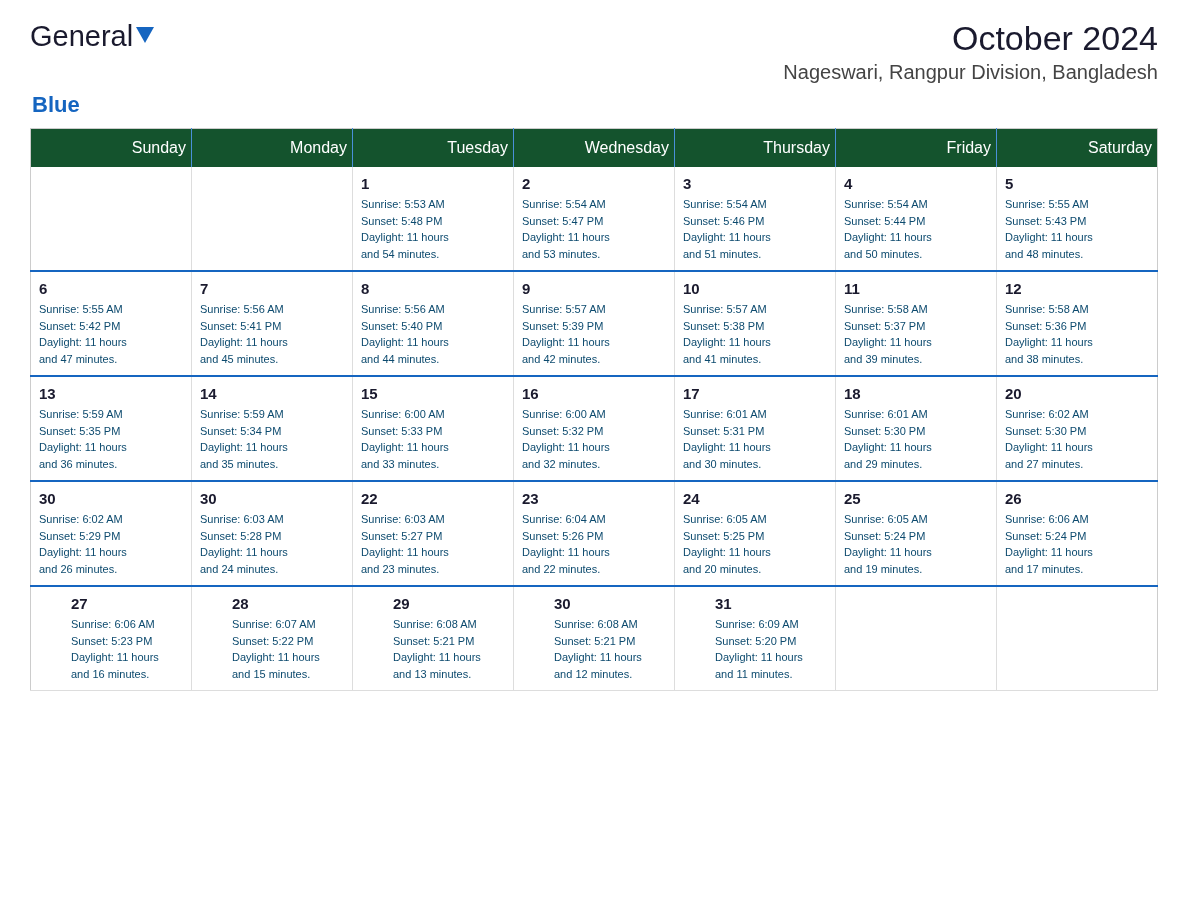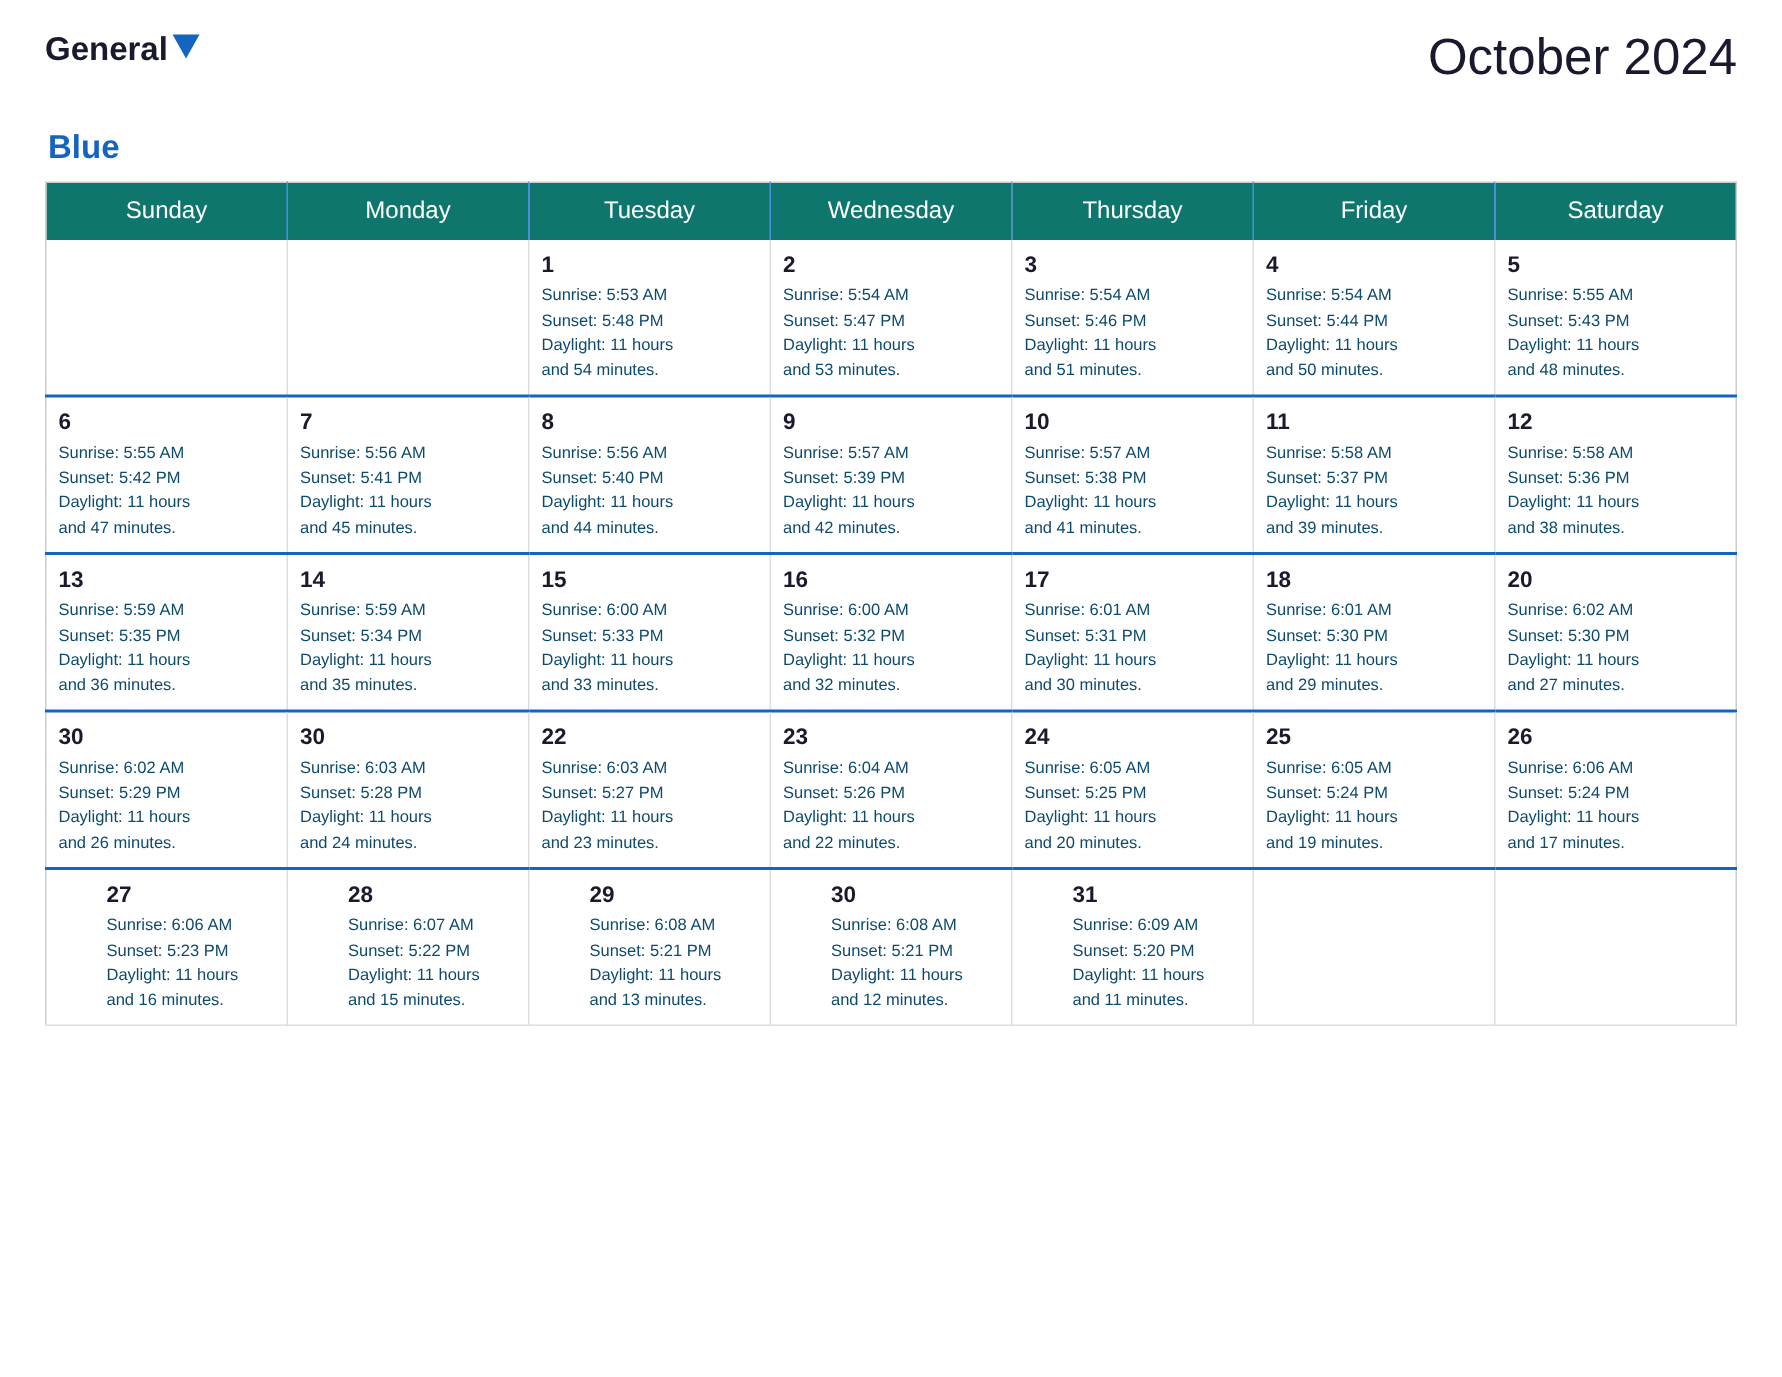--- a/index.html
+++ b/index.html
@@ -10,22 +10,22 @@
       width: 1188px;
       min-height: 918px;
     }
     .header-section {
       display: flex;
       justify-content: space-between;
       align-items: flex-start;
       margin-bottom: 10px;
     }
     .logo-text-general {
-      font-size: 22px;
-      font-weight: bold;
+      font-size: 29px;
+      font-weight: normal;
       color: #1a1a2e;
     }
     .logo-text-blue {
       font-size: 22px;
       font-weight: bold;
       color: #1565c0;
       margin-top: 39px;
     }
     .logo-wrapper {
       display: flex;
@@ -53,24 +53,24 @@
       font-size: 20px;
       color: #444;
       margin-top: 4px;
     }
     .calendar-table {
       width: 100%;
       border-collapse: collapse;
       border: 1px solid #ccc;
     }
     .calendar-table th {
-      background-color: #0f766e;
+      background-color: #14532d;
       color: #fff;
       padding: 10px 5px;
-      text-align: center;
+      text-align: right;
       font-size: 16px;
       font-weight: 500;
       border-right: 1px solid #4a90d9;
     }
     .calendar-table th:last-child {
       border-right: none;
     }
     .calendar-table td {
       vertical-align: top;
       padding: 8px 8px;
@@ -124,20 +124,21 @@
     <div class="logo-line1">
       <span class="logo-text-general">General</span>
       <span class="logo-triangle"></span>
     </div>
     <div class="logo-line2">
       <span class="logo-text-blue">Blue</span>
     </div>
   </div>
   <div class="title-section">
     <div class="main-title">October 2024</div>
+    <div class="subtitle">Nageswari, Rangpur Division, Bangladesh</div>
   </div>
 </div>
 
 <table class="calendar-table">
   <thead>
     <tr>
     <th>Sunday</th>
         <th>Monday</th>
         <th>Tuesday</th>
         <th>Wednesday</th>

